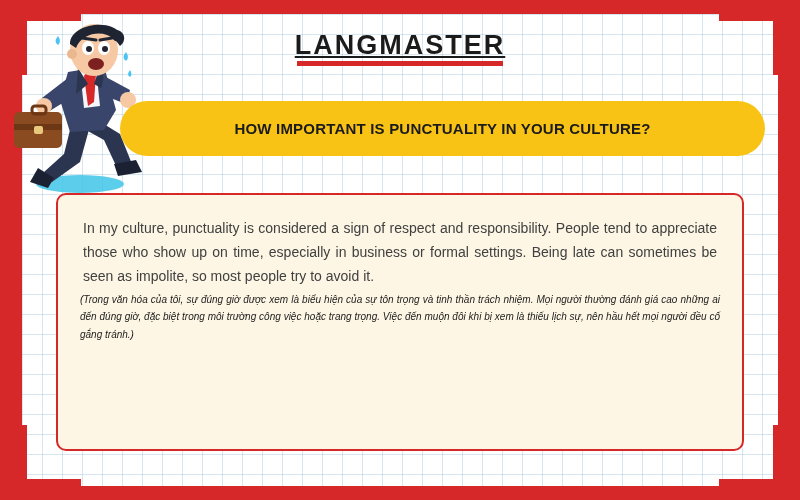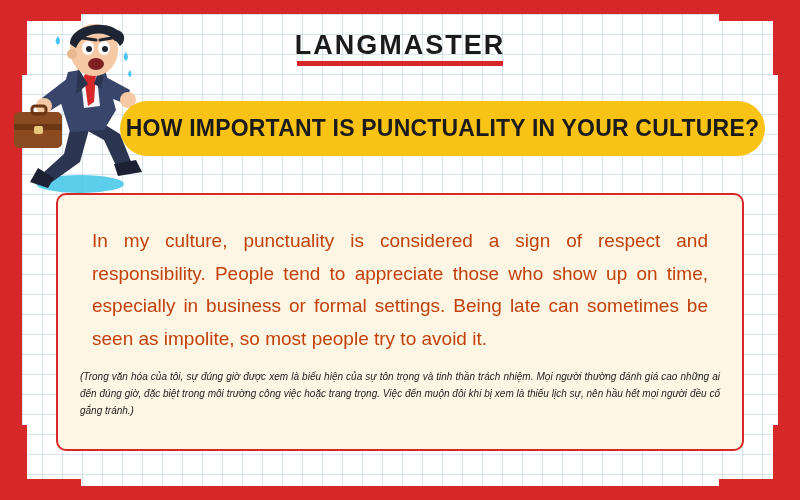--- a/index.html
+++ b/index.html
@@ -60,20 +60,21 @@
     text-align: center;
     font-size: 27px;
     font-weight: bold;
     letter-spacing: 2px;
     color: #1b1b1b;
   }
   .brand .mark {
     display: inline-block;
     position: relative;
     padding-bottom: 5px;
+    text-decoration: underline;
   }
   .brand .underline {
     position: absolute;
     left: 2px;
     right: 2px;
     bottom: 0;
     height: 5px;
     background: #d62828;
   }
 
@@ -84,46 +85,46 @@
     top: 101px;
     width: 645px;
     height: 55px;
     background: #f9c315;
     border-radius: 28px;
     display: flex;
     align-items: center;
     justify-content: center;
   }
   .title-banner .title-text {
-    font-size: 23px;
+    font-size: 15px;
     font-weight: bold;
     color: #1b1b1b;
     letter-spacing: 0.2px;
     white-space: nowrap;
   }
 
   
   .content-box {
     position: absolute;
     left: 56px;
     top: 193px;
     width: 688px;
     height: 258px;
     background: #fdf6e4;
     border: 2px solid #d62828;
     border-radius: 10px;
     box-sizing: border-box;
     padding: 18px 22px 14px 22px;
   }
   .answer-en {
-    font-size: 19px;
+    font-size: 14px;
     line-height: 1.72;
-    color: #c2410c;
+    color: #404040;
     text-align: justify;
-    margin: 12px;
+    margin: 3px;
   }
   .answer-vi {
     font-size: 10px;
     line-height: 1.72;
     color: #1b1b1b;
     font-style: italic;
     text-align: justify;
     margin: 0;
   }
 

